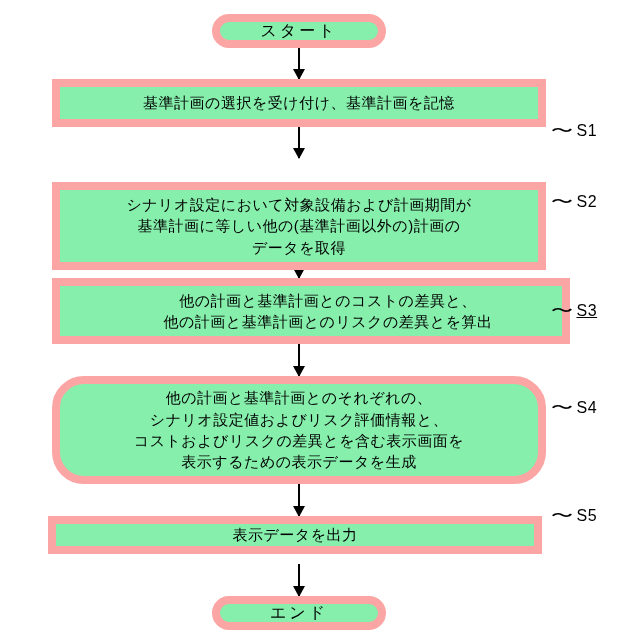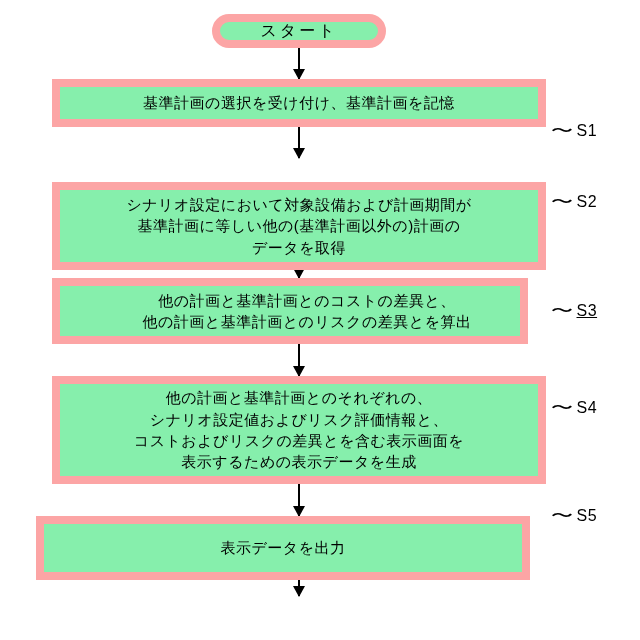--- a/index.html
+++ b/index.html
@@ -86,31 +86,34 @@
       <span class="txt">スタート</span>
     </div>
     <div class="node" style="left: 52px; top: 79px; width: 494px; height: 48px;">
       <span class="txt">基準計画の選択を受け付け、基準計画を記憶</span>
     </div>
     <div class="node" style="left: 52px; top: 158px; width: 494px; height: 88px; margin-top: 24px;">
       <span class="txt">シナリオ設定において対象設備および計画期間が
 基準計画に等しい他の(基準計画以外の)計画の
 データを取得</span>
     </div>
-    <div class="node" style="left: 52px; top: 278px; width: 476px; height: 66px; padding-left: 34px;">
+    <div class="node" style="left: 52px; top: 278px; width: 518px; height: 66px; padding-left: 34px;">
       <span class="txt">他の計画と基準計画とのコストの差異と、
 他の計画と基準計画とのリスクの差異とを算出</span>
     </div>
-    <div class="node" style="left: 52px; top: 376px; width: 494px; height: 108px;">
+    <div class="node" style="left: 52px; top: 376px; width: 494px; height: 108px; border-radius: 32px;">
       <span class="txt">他の計画と基準計画とのそれぞれの、
 シナリオ設定値およびリスク評価情報と、
 コストおよびリスクの差異とを含む表示画面を
 表示するための表示データを生成</span>
     </div>
-    <div class="node" style="left: 36px; top: 516px; width: 494px; height: 64px;">
+    <div class="node" style="left: 48px; top: 516px; width: 494px; height: 38px;">
       <span class="txt">表示データを出力</span>
+    </div>
+    <div class="node terminator" style="left: 212px; top: 596px; width: 174px; height: 34px;">
+      <span class="txt">エンド</span>
     </div>
     <div class="step-label" style="left: 554px; top: 93px; margin-top: 28px;"><span class="tilde">〜</span><span>S1</span></div>
     <div class="step-label" style="left: 554px; top: 192px; text-align: center;"><span class="tilde">〜</span><span>S2</span></div>
     <div class="step-label" style="left: 554px; top: 301px; text-decoration: underline;"><span class="tilde">〜</span><span>S3</span></div>
     <div class="step-label" style="left: 554px; top: 398px;"><span class="tilde">〜</span><span>S4</span></div>
     <div class="step-label" style="left: 554px; top: 506px;"><span class="tilde">〜</span><span>S5</span></div>
   </div>
 
 </body></html>

